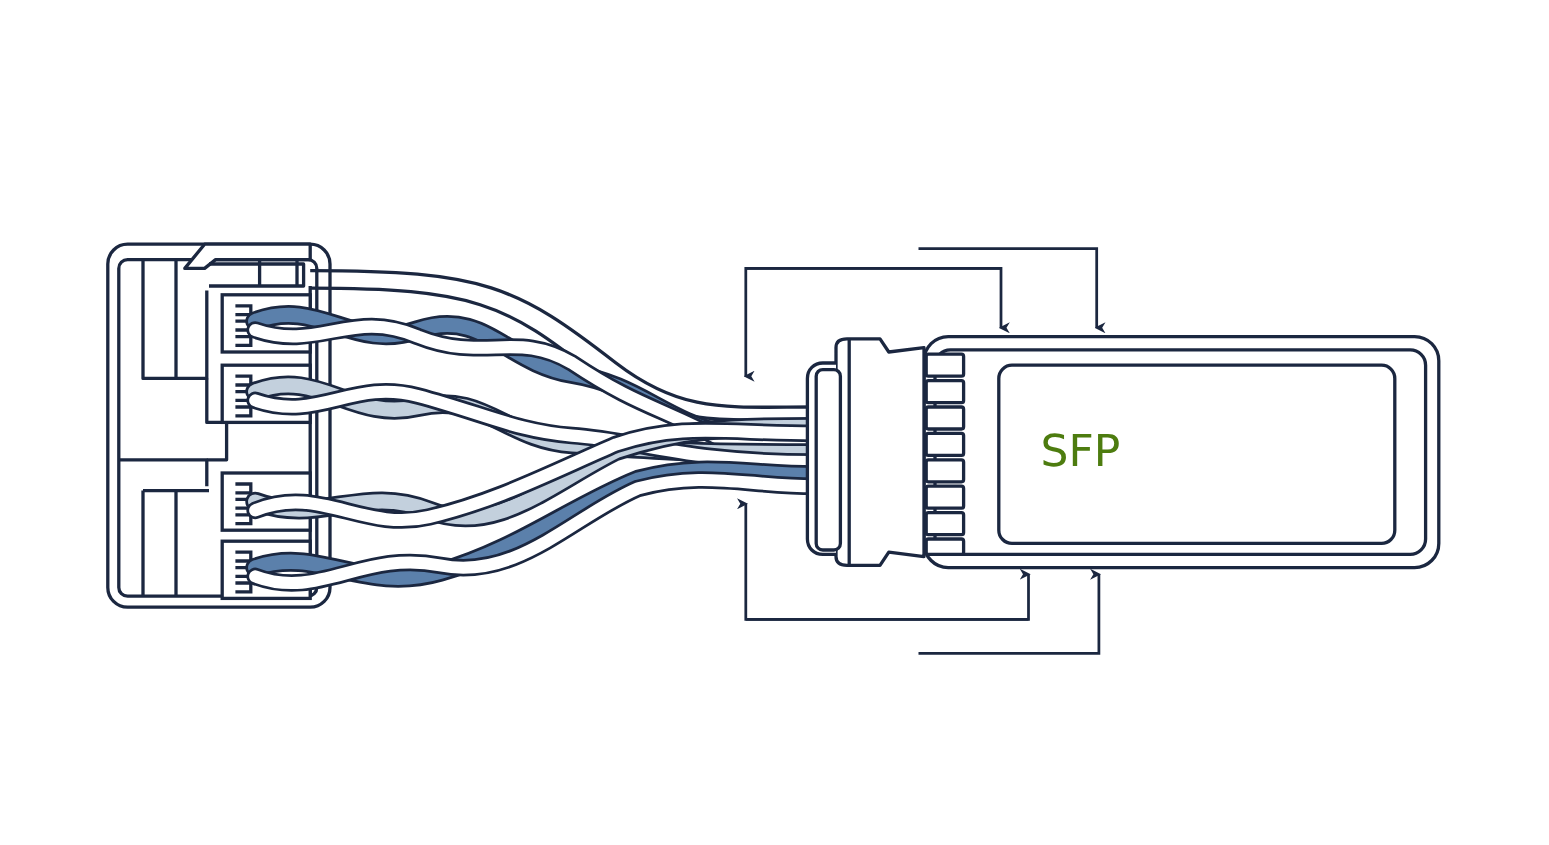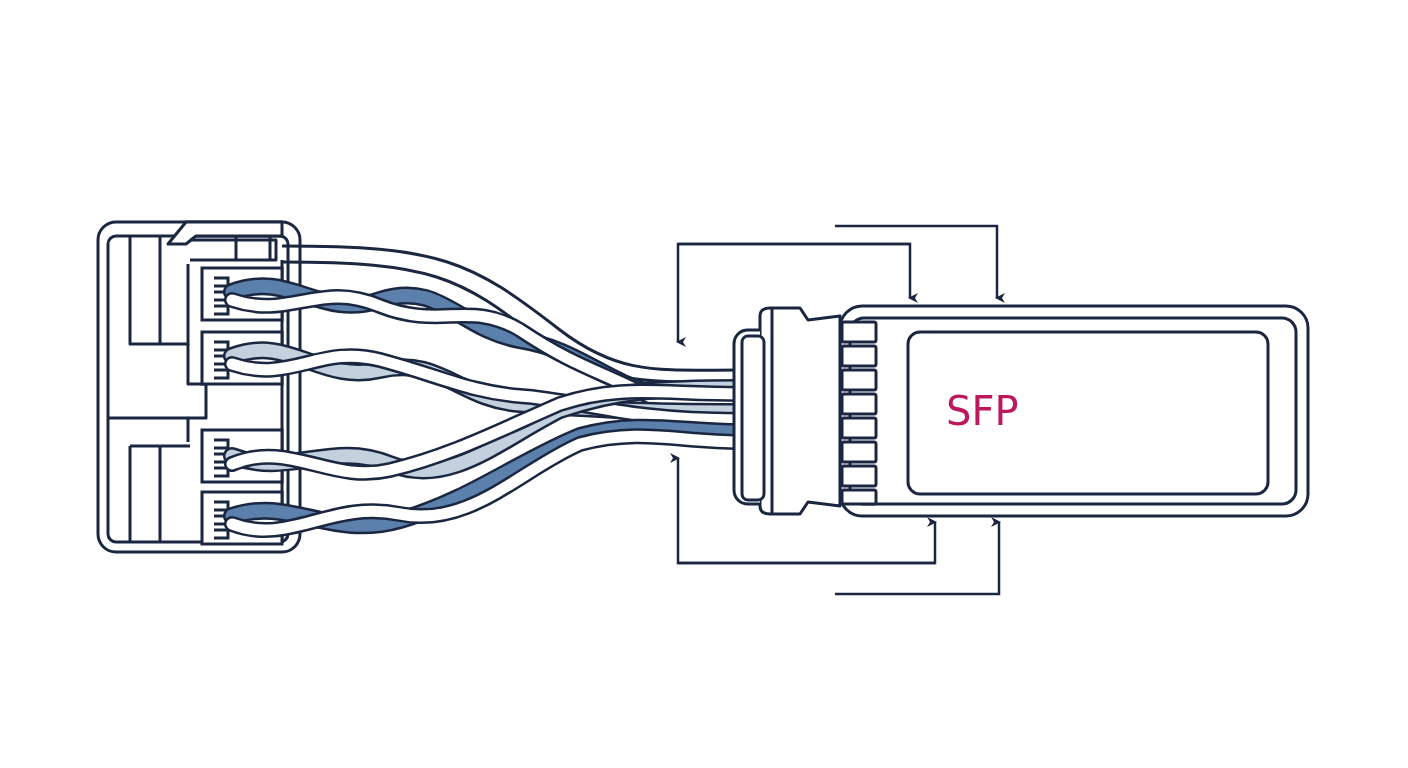--- a/index.html
+++ b/index.html
@@ -1,21 +1,21 @@
 <!DOCTYPE html>
 <html><head>
   <meta charset="utf-8">
   <style>
     html, body { margin: 0; padding: 0; background: #ffffff; }
     body { width: 1408px; height: 768px; overflow: hidden; position: relative; }
     #diagram { position: absolute; left: 0; top: 0; width: 1408px; height: 768px; }
     .sfp-label {
       position: absolute; left: 946px; top: 388px;
       font-family: "DejaVu Sans", sans-serif; font-size: 40px;
-      color: #be185d; letter-spacing: 0px;
+      color: #4d7c0f; letter-spacing: 0px;
     }
   </style>
 </head>
 <body>
 
 <svg id="diagram" viewBox="0 0 1408 768" xmlns="http://www.w3.org/2000/svg">
   <defs>
     <marker id="ah" markerWidth="10" markerHeight="10" refX="5" refY="8" orient="auto-start-reverse" markerUnits="userSpaceOnUse">
       <path d="M0,0 L5,10 L10,0 L5,3 Z" fill="#1b2740"></path>
     </marker>

